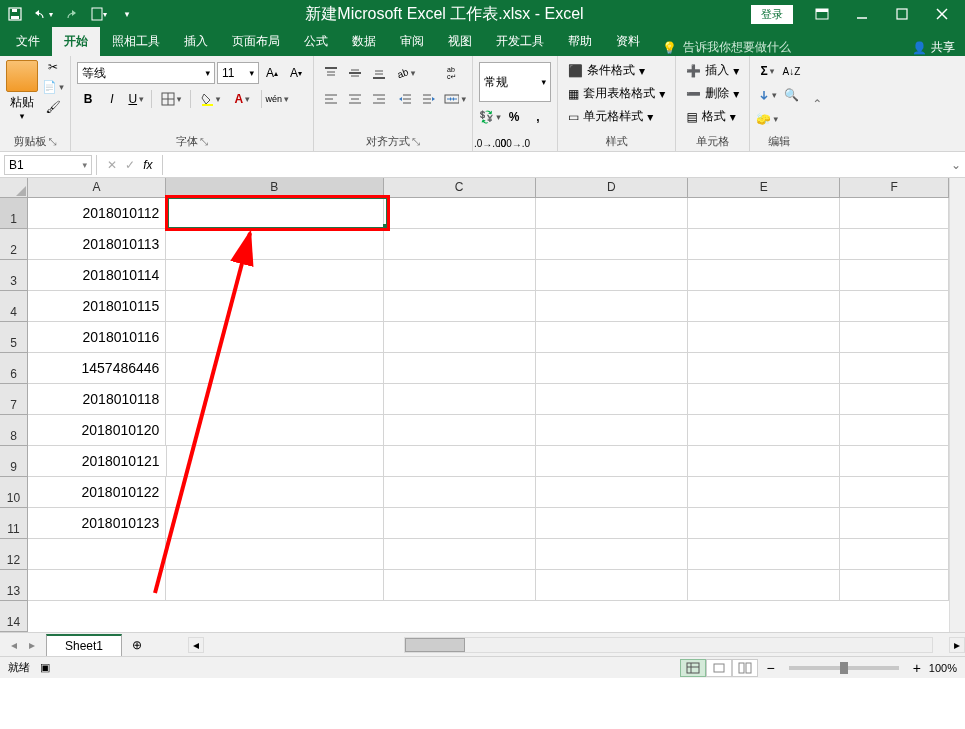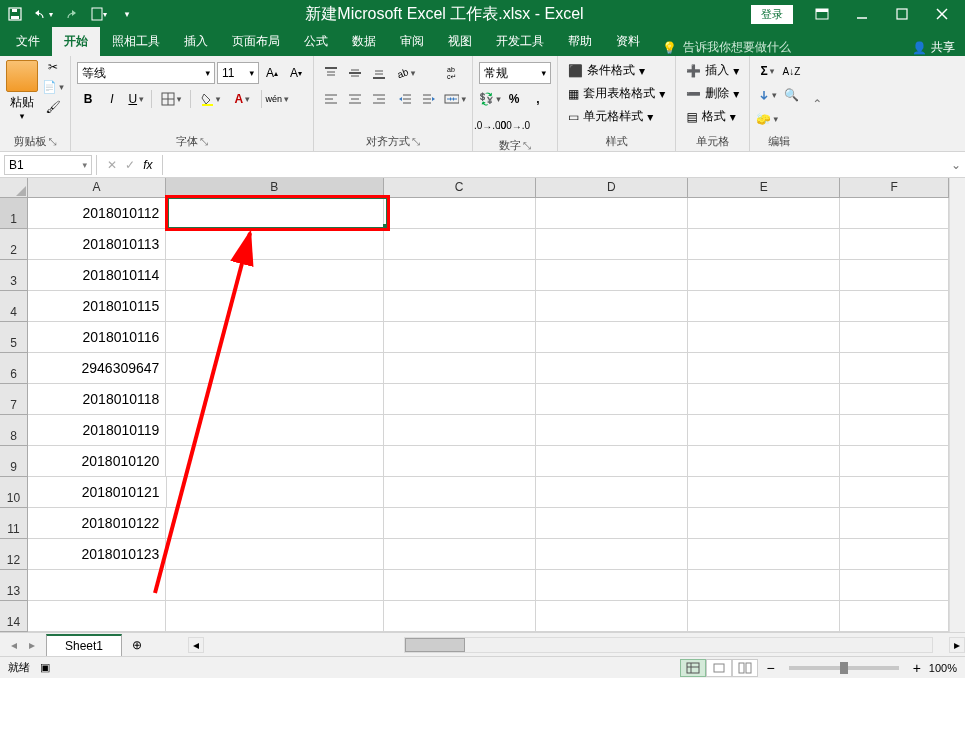--- a/index.html
+++ b/index.html
@@ -25,21 +25,21 @@
 .small-stack { display: flex; flex-direction: column; gap: 2px; }
 .small-btn { width: 22px; height: 18px; display: flex; align-items: center; justify-content: center; cursor: pointer; }
 .font-controls { display: flex; flex-direction: column; gap: 4px; padding-top: 4px;}
 .font-row { display: flex; gap: 2px; align-items: center; }
 .font-select { border: 1px solid #ababab; background: #fff; height: 22px; width: 138px; padding: 0 4px; display: flex; align-items: center; justify-content: space-between;}
 .size-select { border: 1px solid #ababab; background: #fff; height: 22px; width: 42px; padding: 0 4px; display: flex; align-items: center; justify-content: space-between;}
 .icon-btn { width: 22px; height: 22px; display: flex; align-items: center; justify-content: center; cursor: pointer; }
 .icon-btn.wide { width: 30px; }
 .align-col { display: flex; flex-direction: column; gap: 4px; padding-top: 4px;}
 .num-col { display: flex; flex-direction: column; gap: 4px; padding-top: 4px;}
-.num-select { border: 1px solid #ababab; background: #fff; height: 22px; width: 72px; padding: 0 4px; display: flex; align-items: center; justify-content: space-between;}
+.num-select { border: 1px solid #ababab; background: #fff; height: 40px; width: 72px; padding: 0 4px; display: flex; align-items: center; justify-content: space-between;}
 .list-btn { display: flex; align-items: center; gap: 4px; cursor: pointer; padding: 2px 4px; font-size: 12px; white-space: nowrap;}
 .ed-col { display: flex; flex-direction: column; gap: 2px; padding-top: 2px;}
 .formula-bar { height: 26px; border-bottom: 1px solid #d4d4d4; display: flex; align-items: center; background: #fff; }
 .name-box { width: 88px; border: 1px solid #ccc; margin: 2px 4px; height: 20px; display: flex; align-items: center; justify-content: space-between; padding: 0 4px; }
 .fx-buttons { display: flex; gap: 8px; padding: 0 10px; border-right: 1px solid #ccc; border-left: 1px solid #ccc; height: 20px; align-items: center; margin-right: 6px;}
 .fx-input { flex: 1; height: 20px; border: none; outline: none; padding: 0 4px; }
 .grid-area { position: relative; height: 454px; background: #fff; overflow: hidden; }
 .col-headers { display: flex; position: absolute; top: 0; left: 0; right: 16px; height: 20px; background: #e6e6e6; }
 .corner { width: 28px; border-right: 1px solid #aaa; border-bottom: 1px solid #aaa; background: #e6e6e6; display:flex; align-items:flex-end; justify-content:flex-end;}
 .corner::after{content:""; width:0;height:0;border-style:solid;border-width:0 0 10px 10px;border-color:transparent transparent #b0b0b0 transparent; margin:1px;}
@@ -504,37 +504,29 @@
       </div>
       <div class="cell-row">
         <div class="cell" style="width: 140px;">2018010116</div>
         <div class="cell" style="width: 220px;"></div>
         <div class="cell" style="width: 154px;"></div>
         <div class="cell" style="width: 154px;"></div>
         <div class="cell" style="width: 154px;"></div>
         <div class="cell" style="width: 110px;"></div>
       </div>
       <div class="cell-row">
-        <div class="cell" style="width: 140px;">2946309647</div>
+        <div class="cell" style="width: 140px;">1457486446</div>
         <div class="cell" style="width: 220px;"></div>
         <div class="cell" style="width: 154px;"></div>
         <div class="cell" style="width: 154px;"></div>
         <div class="cell" style="width: 154px;"></div>
         <div class="cell" style="width: 110px;"></div>
       </div>
       <div class="cell-row">
         <div class="cell" style="width: 140px;">2018010118</div>
-        <div class="cell" style="width: 220px;"></div>
-        <div class="cell" style="width: 154px;"></div>
-        <div class="cell" style="width: 154px;"></div>
-        <div class="cell" style="width: 154px;"></div>
-        <div class="cell" style="width: 110px;"></div>
-      </div>
-      <div class="cell-row">
-        <div class="cell" style="width: 140px;">2018010119</div>
         <div class="cell" style="width: 220px;"></div>
         <div class="cell" style="width: 154px;"></div>
         <div class="cell" style="width: 154px;"></div>
         <div class="cell" style="width: 154px;"></div>
         <div class="cell" style="width: 110px;"></div>
       </div>
       <div class="cell-row">
         <div class="cell" style="width: 140px; text-align: right;">2018010120</div>
         <div class="cell" style="width: 220px;"></div>
         <div class="cell" style="width: 154px;"></div>

